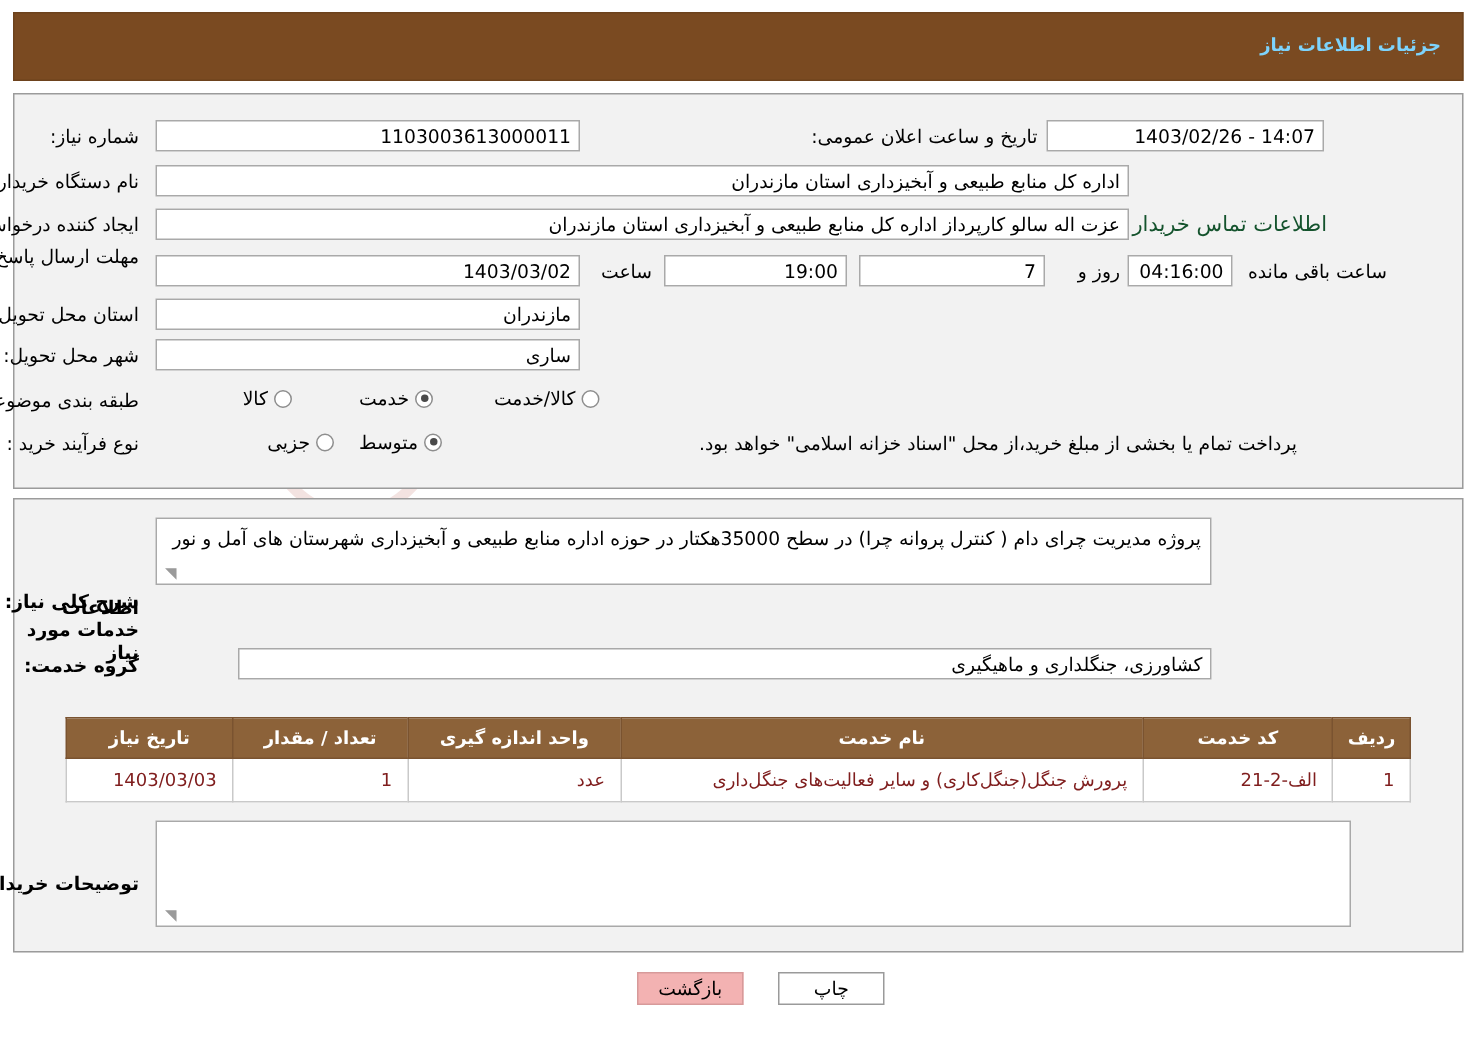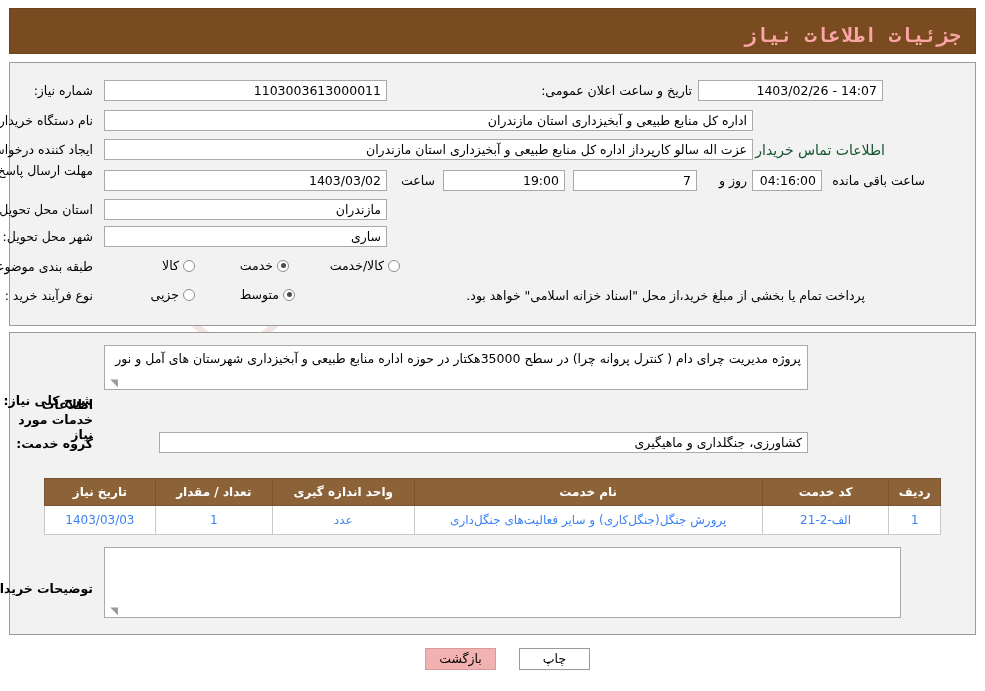--- a/index.html
+++ b/index.html
@@ -31,24 +31,23 @@
     width: 967px;
     height: 46px;
     background: #7a4a21;
     border: 1px solid #6d421d;
     box-sizing: border-box;
   }
   .header-title {
     position: absolute;
     right: 14px;
     top: 14px;
-    color: #fca5a5;
-    font-size: 20px;
-    font-weight: bold;
-    font-family: Liberation Mono, monospace;
+    color: #7dd3fc;
+    font-size: 12px;
+    font-weight: bold;
   }
   
   .watermark {
     position: absolute;
     left: 175px;
     top: 235px;
     width: 630px;
     height: 120px;
     pointer-events: none;
     opacity: 0.5;
@@ -190,22 +189,22 @@
     border: 1px solid #7a5330;
     height: 26px;
     padding: 0 6px;
     text-align: center;
     white-space: nowrap;
   }
   table.svc td {
     border: 1px solid #c9c9c9;
     height: 24px;
     padding: 2px 10px;
-    text-align: center;
-    color: #3b82f6;
+    text-align: right;
+    color: #7f1d1d;
     background: #ffffff;
   }
   
   .btn {
     position: absolute;
     height: 22px;
     box-sizing: border-box;
     border: 1px solid #9a9a9a;
     font-size: 12.5px;
     line-height: 20px;
@@ -272,21 +271,21 @@
   <div class="radio-wrap" style="right:696px; top:258px;">
     <span class="radio checked"></span>
     <span>خدمت</span>
   </div>
   <div class="radio-wrap" style="right:585px; top:258px;">
     <span class="radio"></span>
     <span>کالا/خدمت</span>
   </div>
 
   <div class="lbl" style="right:892px; top:288px;">نوع فرآیند خرید :</div>
-  <div class="radio-wrap" style="right:790px; top:287px;">
+  <div class="radio-wrap" style="right:762px; top:287px;">
     <span class="radio"></span>
     <span>جزیی</span>
   </div>
   <div class="radio-wrap" style="right:690px; top:287px;">
     <span class="radio checked"></span>
     <span>متوسط</span>
   </div>
   <div class="lbl" style="right:120px; top:288px;">پرداخت تمام یا بخشی از مبلغ خرید،از محل "اسناد خزانه اسلامی" خواهد بود.</div>
 
   <div class="panel panel-bottom"></div>

